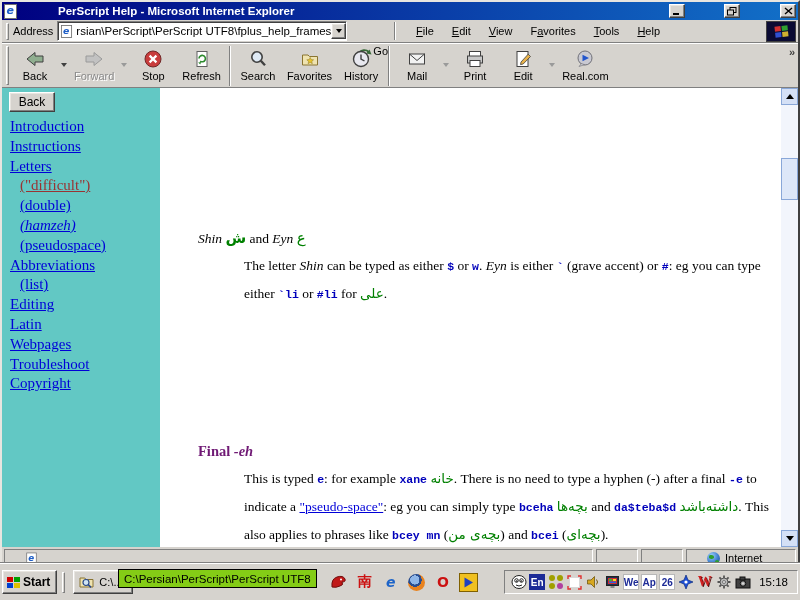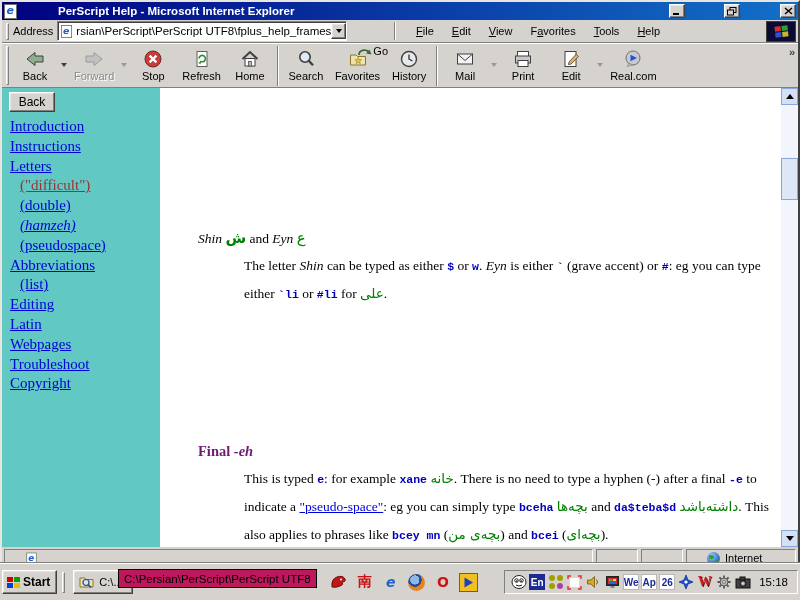--- a/index.html
+++ b/index.html
@@ -76,21 +76,21 @@
   .pane.w34{width:36px;}
   .pane.inet{width:110px;}
   .globe{width:13px;height:13px;border-radius:50%;background:radial-gradient(circle at 35% 30%,#9fd0ff,#3a7ccc 55%,#1c4a8a);position:relative;margin-right:5px;flex:none;}
   .globe:before{content:"";position:absolute;left:2px;top:3px;width:5px;height:4px;background:#2e9e2e;border-radius:40% 60% 50% 50%;}
   .globe:after{content:"";position:absolute;right:1.5px;bottom:2px;width:4px;height:3px;background:#2e9e2e;border-radius:50%;}
   
   .taskbar{position:absolute;left:0;bottom:0;width:800px;height:30px;background:#d6d3ce;border-top:1px solid #fff;box-shadow:0 -1px 0 #808080;display:flex;align-items:center;padding:18px 2px;}
   .start-btn{display:flex;align-items:center;gap:3px;height:24px;padding:0 6px 0 4px;font-weight:bold;font-size:12px;}
   .sflag{display:grid;grid-template-columns:6px 6px;grid-template-rows:5px 5px;gap:1px;}
   .task-btn{display:flex;align-items:center;gap:4px;height:24px;padding:0 5px;width:60px;margin-left:6px;font-size:11px;}
-  .tooltip{position:absolute;left:118px;top:5px;height:19px;background:#be185d;border:1px solid #000;display:flex;align-items:center;padding:0 5px;font-size:11.5px;white-space:nowrap;z-index:5;}
+  .tooltip{position:absolute;left:118px;top:5px;height:19px;background:#84cc16;border:1px solid #000;display:flex;align-items:center;padding:0 5px;font-size:11.5px;white-space:nowrap;z-index:5;}
   .ql{display:flex;align-items:center;gap:7px;margin-left:196px;}
   .ql-ico{width:19px;height:19px;display:flex;align-items:center;justify-content:center;}
   .tray{margin-left:auto;height:24px;border:1px solid;border-color:#808080 #fff #fff #808080;display:flex;align-items:center;gap:2px;padding:0 5px;}
   .tray-ico{width:17px;height:17px;display:flex;align-items:center;justify-content:center;flex:none;position:relative;}
   .badge{width:16px;height:16px;display:flex;align-items:center;justify-content:center;font-weight:bold;font-size:10px;}
   .badge.blue{background:#1c2a96;color:#fff;}
   .badge.white{background:#fff;color:#1c2a96;border:1px solid #b8b8b8;}
   .clock{padding:0 4px 0 6px;font-size:11.5px;text-align:right;}
   .ie-e{font:bold italic 14px "DejaVu Sans",sans-serif;color:#1e64c8;}
   .opera-o{font:bold 14px "DejaVu Sans",sans-serif;color:#cc1111;}
@@ -197,28 +197,20 @@
 
       <span class="tb-btn">
         <svg width="20" height="20">
             <rect x="5" y="2.5" width="10" height="15" fill="#fff" stroke="#606060"></rect>
             <path d="M7 9.5 a3.2 3.2 0 1 1 1.2 2.6" fill="none" stroke="#2e8b2e" stroke-width="1.6"></path>
             <path d="M6.2 13.6 l3 -0.6 l-1 2.6 z" fill="#2e8b2e"></path>
           </svg>
         <span class="lbl">Refresh</span>
       </span>
 
-      <span class="tb-btn">
-        <svg width="20" height="20">
-            <path d="M2.5 10 L10 3 L17.5 10" fill="none" stroke="#404040" stroke-width="2"></path>
-            <rect x="5" y="9.5" width="10" height="7.5" fill="#fff" stroke="#404040"></rect>
-            <rect x="8.5" y="12.5" width="3" height="4.5" fill="#b8b8b8" stroke="#404040" stroke-width="0.7"></rect>
-          </svg>
-        <span class="lbl">Home</span>
-      </span>
 
       <span class="vsep" style="height:40px;"></span>
 
       <span class="tb-btn">
         <svg width="20" height="20">
             <circle cx="9" cy="8" r="5.2" fill="#dfeaf5" stroke="#404040" stroke-width="1.6"></circle>
             <line x1="12.8" y1="11.8" x2="17" y2="16.3" stroke="#404040" stroke-width="2.4"></line>
           </svg>
         <span class="lbl">Search</span>
       </span>

